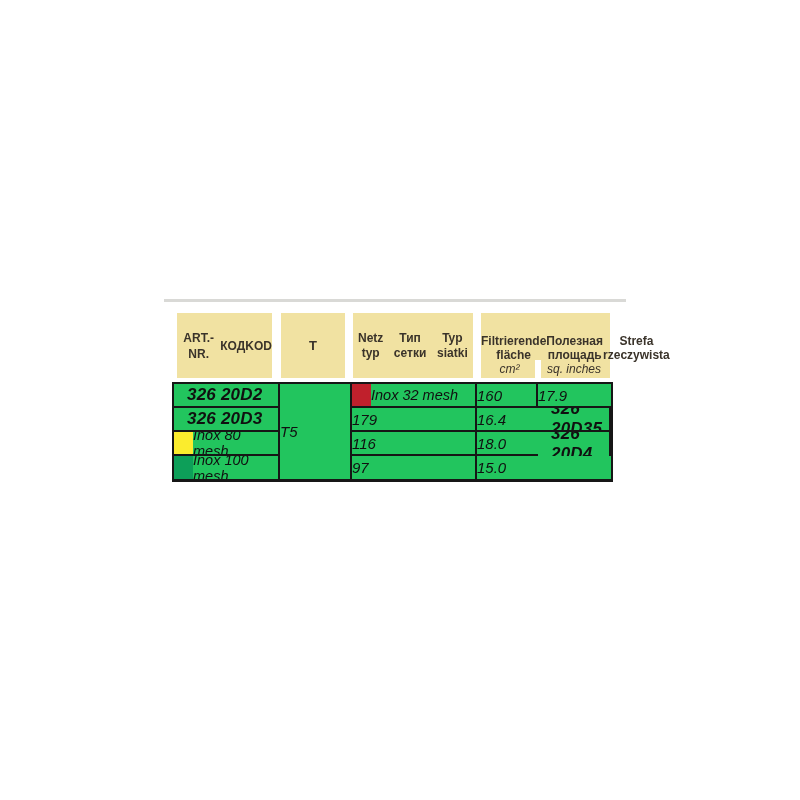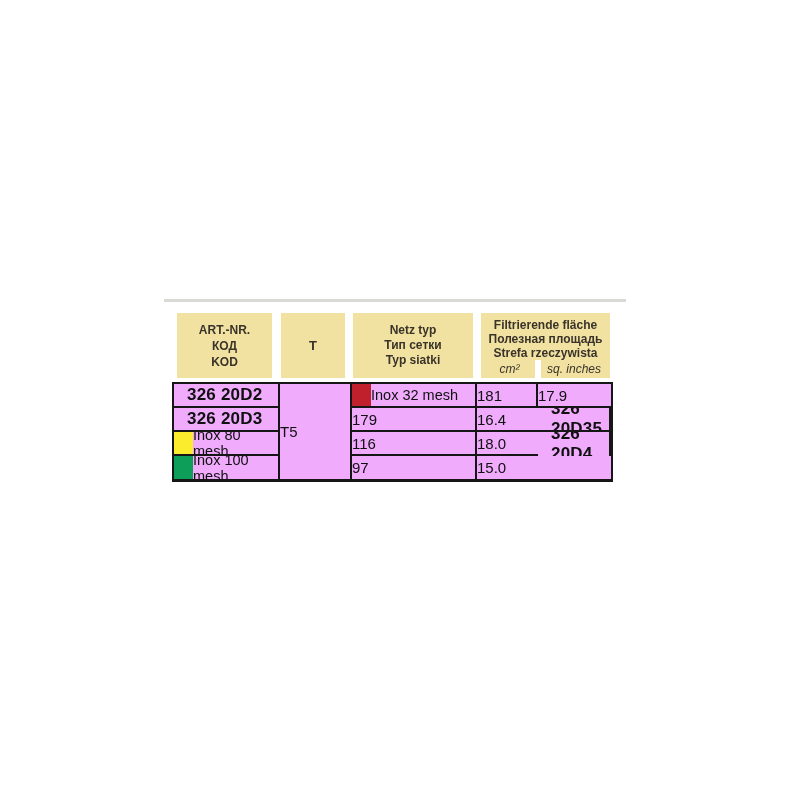--- a/index.html
+++ b/index.html
@@ -8,21 +8,21 @@
     font-family:"Liberation Sans","DejaVu Sans",sans-serif;
   }
   .stage { position:relative; width:800px; height:800px; overflow:hidden; background:#ffffff; }
   .twrap { position:absolute; left:172px; top:313px; width:441px; }
   .grayline { position:absolute; left:-8px; top:-14px; width:462px; height:3px; background:#d9d9d6; }
 
   
   .header { position:relative; height:65px; }
   .hcell {
     position:absolute; top:0; height:65px; box-sizing:border-box;
-    display:flex; flex-direction:column; justify-content:center; align-items:center;
+    display:flex; justify-content:center; align-items:center;
     color:#3a332a; font-weight:bold; font-size:12px; line-height:16px; text-align:center;
   }
   .h-article { left:5px;  width:95px; }
   .h-t       { left:109px; width:64px; font-size:13px; }
   .h-mesh    { left:181px; width:120px; line-height:15px; }
   .h-area    { left:309px; width:129px; justify-content:flex-start; padding-top:5px; line-height:14px; }
   .h-area .units {
     position:absolute; left:0; right:0; bottom:0; height:18px;
     display:flex; align-items:center;
     font-weight:normal; font-style:italic; font-size:12px;
@@ -31,21 +31,21 @@
   .units .u-gap { position:absolute; left:54px; top:0; width:6px; height:18px; background:#ffffff; }
   .units .u-sqin { flex:1; text-align:center; }
 
   
   .data {
     margin-top:4px; width:441px; box-sizing:border-box;
     border:2px solid #161616; border-bottom-width:3px;
     display:grid;
     grid-template-columns:106px 72px 125px 61px 73px;
     grid-template-rows:24px 24px 24px 23px;
-    background:#f0abfc; color:#101010;
+    background:#22c55e; color:#101010;font-style:italic;
   }
   .c {
     box-sizing:border-box; display:flex; align-items:center; justify-content:flex-start;
     border-right:2px solid #161616; border-bottom:2px solid #161616;
     font-size:15px; overflow:hidden;
   }
   .c.no-r { border-right:none; }
   .c.no-b { border-bottom:none; }
   .code-cell { justify-content:flex-start; padding-left:13px; font-weight:bold; font-size:17px; letter-spacing:0.2px; }
   .t-cell { grid-column:2; grid-row:1 / span 4; border-bottom:none; }
@@ -90,21 +90,21 @@
     </div>
 
     <div class="data">
 
       <div class="c code-cell">326 20D2</div>
       <div class="c t-cell">T5</div>
       <div class="c mesh-cell">
         <span class="swatch" style="background-color: rgb(192, 32, 44);"></span>
         <span>Inox 32 mesh</span>
       </div>
-      <div class="c">181</div>
+      <div class="c">160</div>
       <div class="c no-r">17.9</div>
 
       <div class="c code-cell">326 20D3</div>
       <div class="c">179</div>
       <div class="c no-r">16.4</div>
 
       <div class="c code-cell">326 20D35</div>
       <div class="c mesh-cell">
         <span class="swatch" style="background-color: rgb(251, 236, 45);"></span>
         <span>Inox 80 mesh</span>

